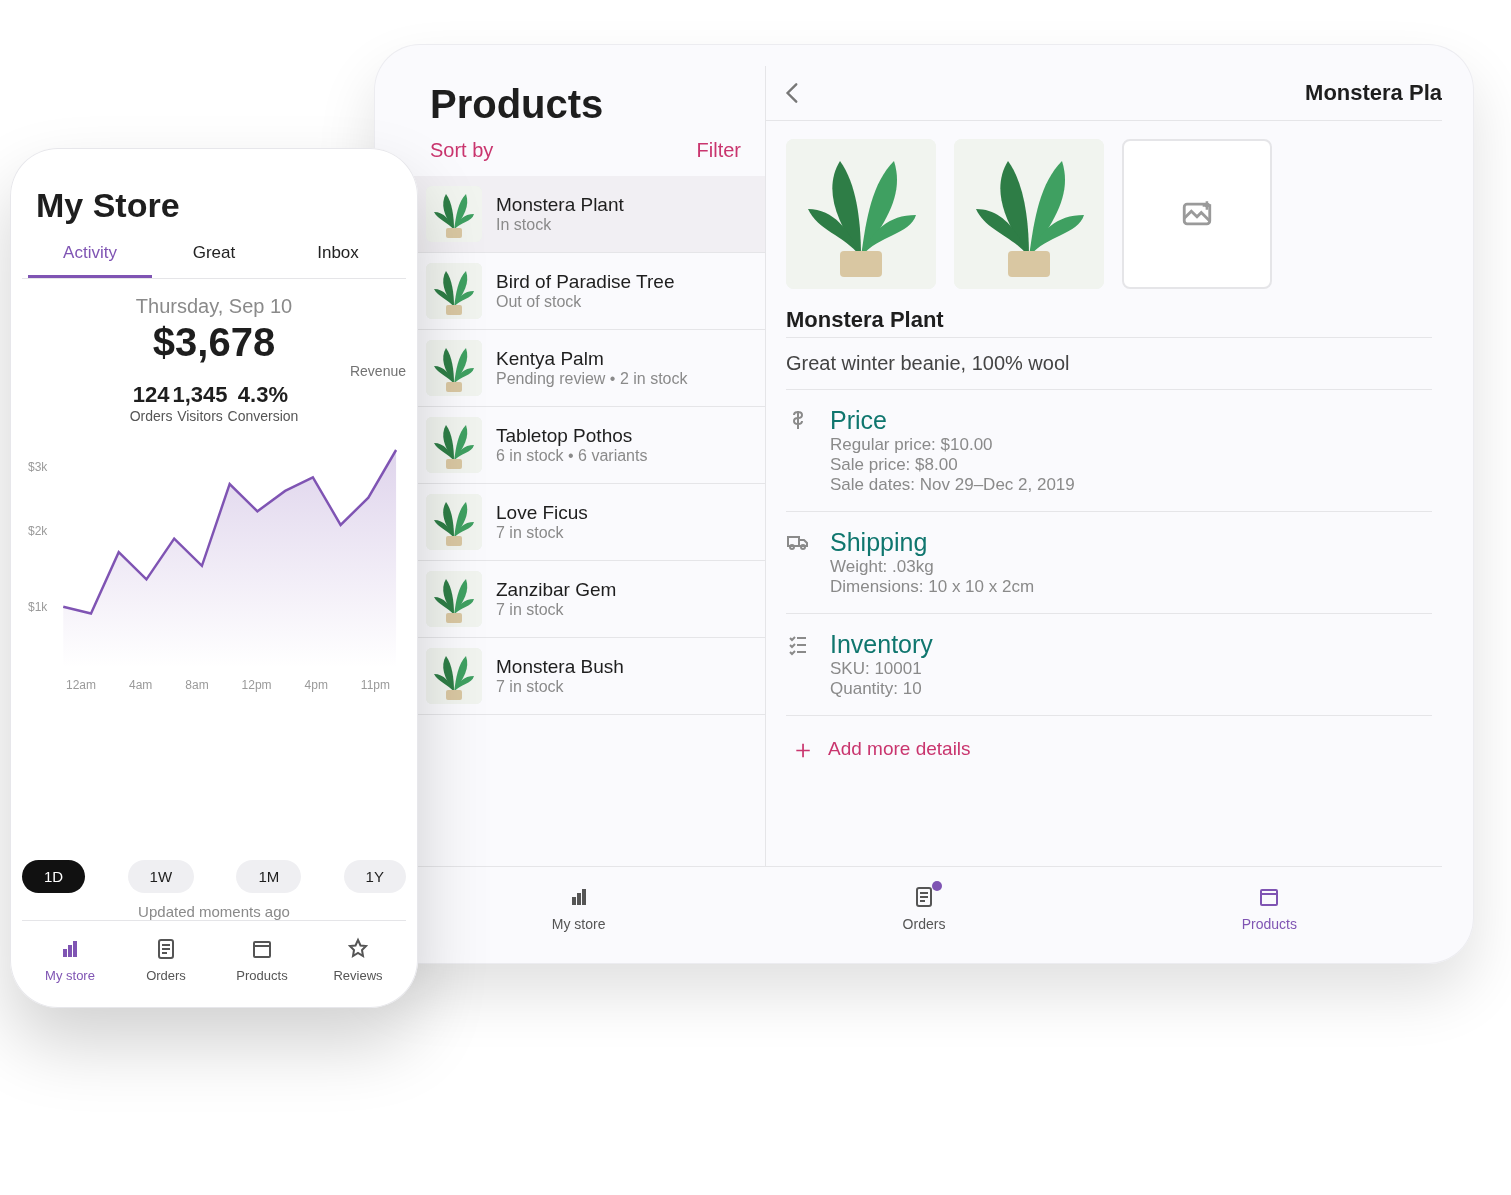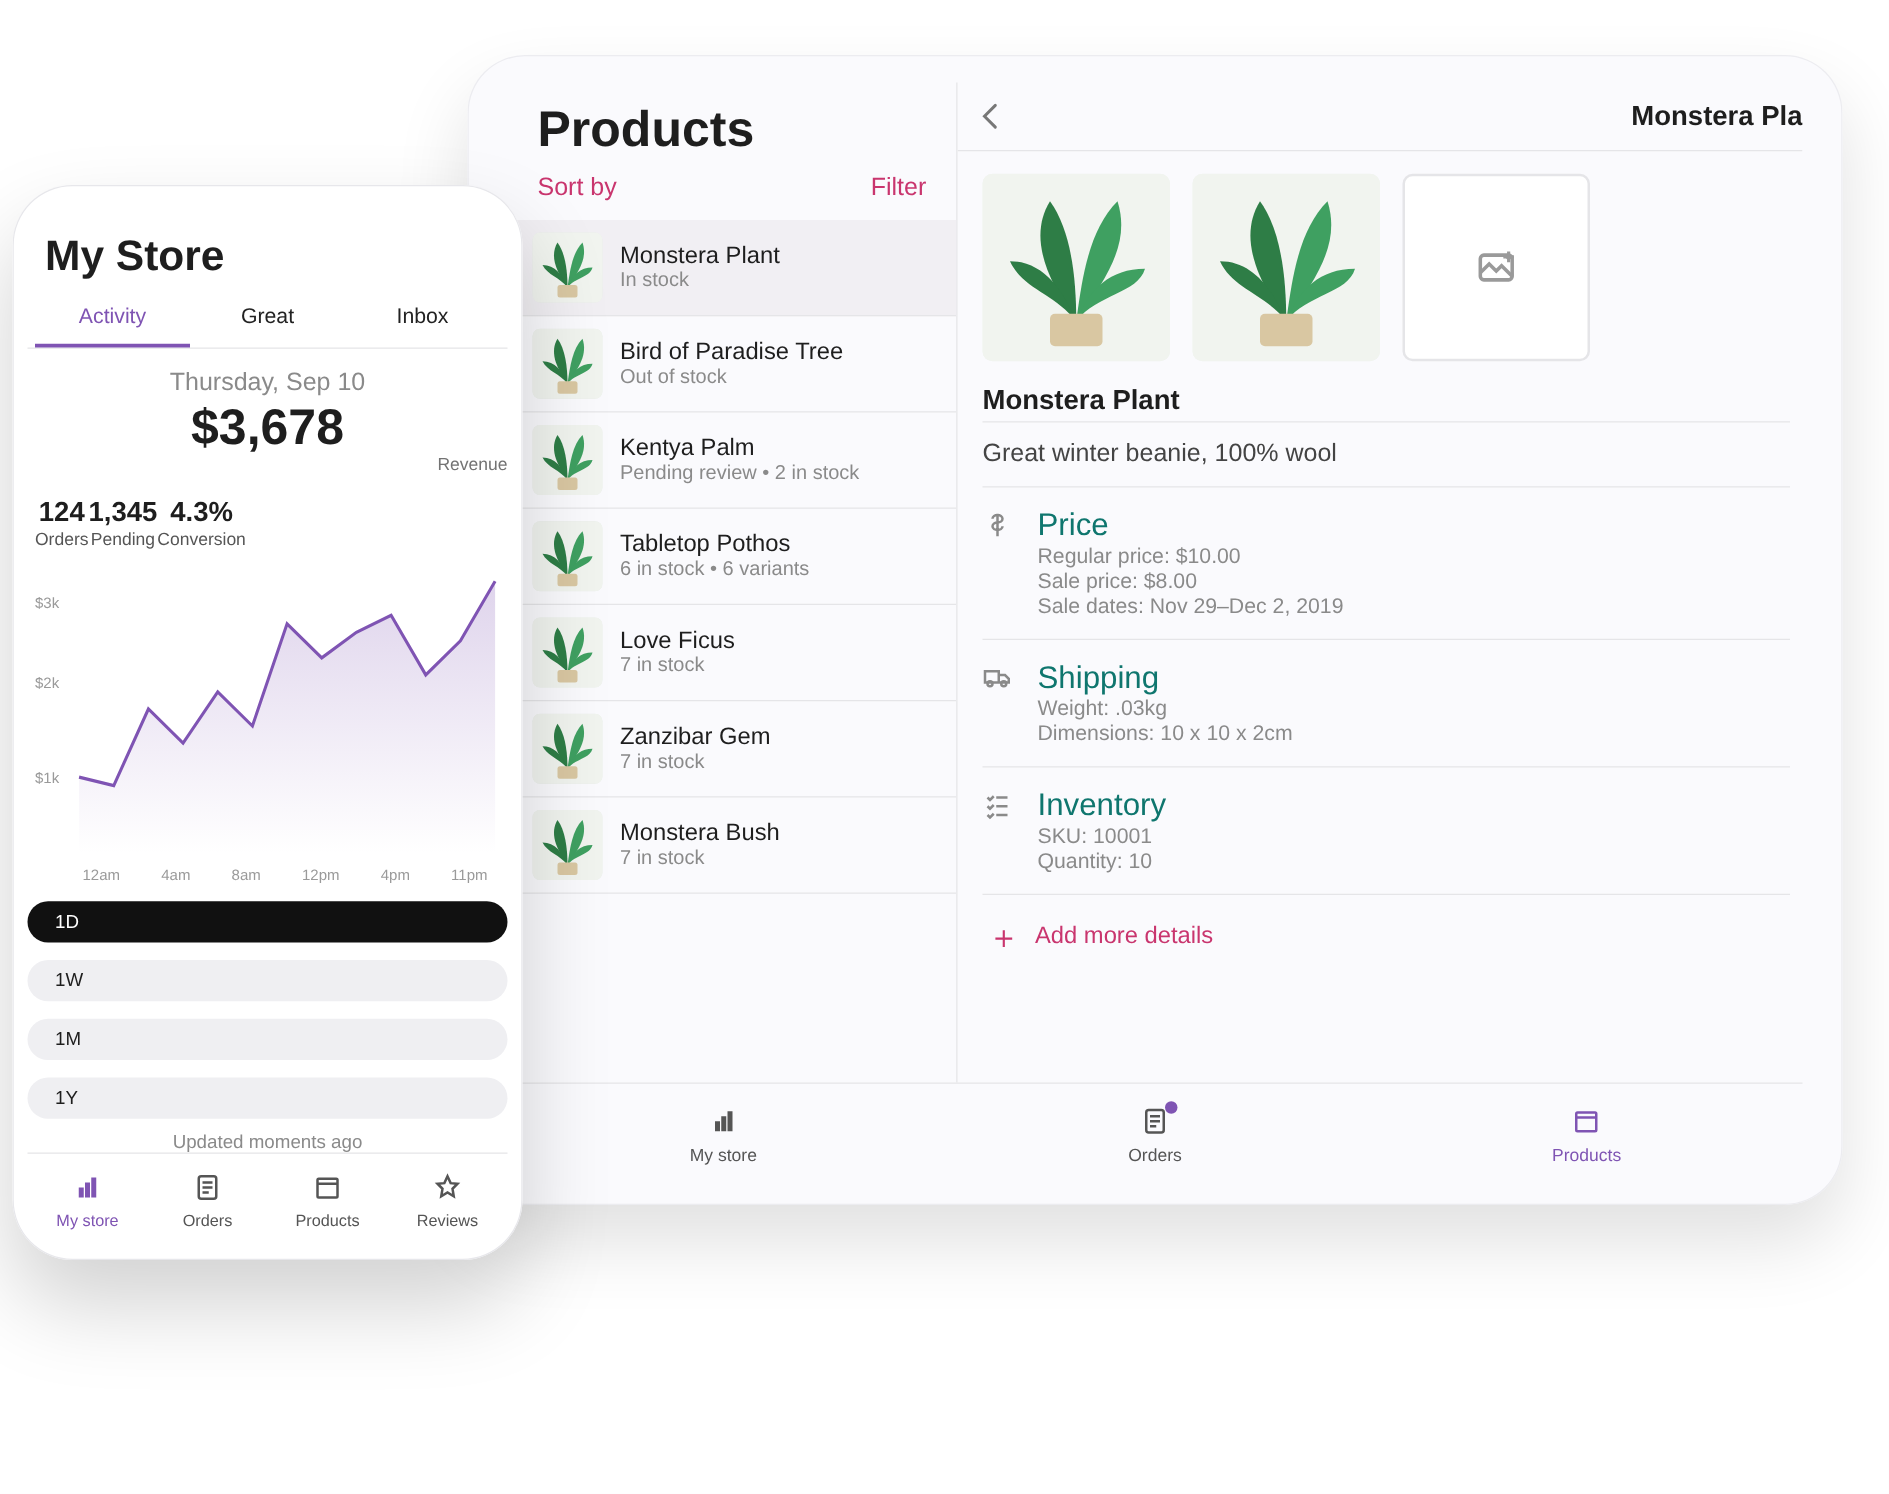--- a/index.html
+++ b/index.html
@@ -144,33 +144,33 @@
   }
   .ptab {
     flex:1; text-align:center; padding:10px 0 12px 0; font-size:17px; cursor:pointer;
     border-bottom:3px solid transparent; color:#222;
   }
   .ptab.active { color:var(--accent); border-bottom-color:var(--accent); }
   .today { text-align:center; color:var(--muted); margin-top:16px; font-size:20px; }
   .revenue { text-align:center; font-size:40px; font-weight:800; margin-top:2px; }
   .revenue-lbl { text-align:right; font-size:14px; color:#737373; margin-top:-2px; }
   .stats {
-    display:flex; justify-content:flex-start; margin-top:18px; padding:0 6px;
+    display:flex; justify-content:center; margin-top:3px; padding:0 6px;
   }
   .stat { text-align:center; }
   .stat .n { font-size:22px; font-weight:700; }
   .stat .l { font-size:14px; color:#555; }
 
   .chart-wrap { flex:1; position:relative; margin-top:20px; padding:0 6px; }
   .ylab { position:absolute; left:6px; font-size:12px; color:#9a9a9a; }
   .xaxis { display:flex; justify-content:space-between; padding:0 10px 0 38px; font-size:12px; color:#9a9a9a; margin-top:4px; }
   svg.chart { width:100%; height:230px; display:block; }
 
   .ranges {
-    display:flex; gap:14px; justify-content:space-between; margin-top:14px;flex-direction:column;
+    display:flex; gap:14px; justify-content:space-between; margin-top:14px;
   }
   .rchip {
     padding:8px 22px; border-radius:999px;
     background:#efeff2; font-size:15px; cursor:pointer;
   }
   .rchip.active { background:#111; color:#fff; }
   .updated { text-align:center; color:var(--muted); font-size:15px; margin-top:10px; }
 
   .ptabbar {
     height:78px; border-top:1px solid var(--line);
@@ -413,21 +413,21 @@
   <div class="revenue">$3,678</div>
   <div class="revenue-lbl">Revenue</div>
 
   <div class="stats" id="stats">
       <div class="stat">
         <div class="n">124</div>
         <div class="l">Orders</div>
       </div>
       <div class="stat">
         <div class="n">1,345</div>
-        <div class="l">Pending</div>
+        <div class="l">Visitors</div>
       </div>
       <div class="stat">
         <div class="n">4.3%</div>
         <div class="l">Conversion</div>
       </div>
     </div>
 
   <div class="chart-wrap">
     <span class="ylab" style="top:16px">$3k</span>
     <span class="ylab" style="top:80px">$2k</span>

